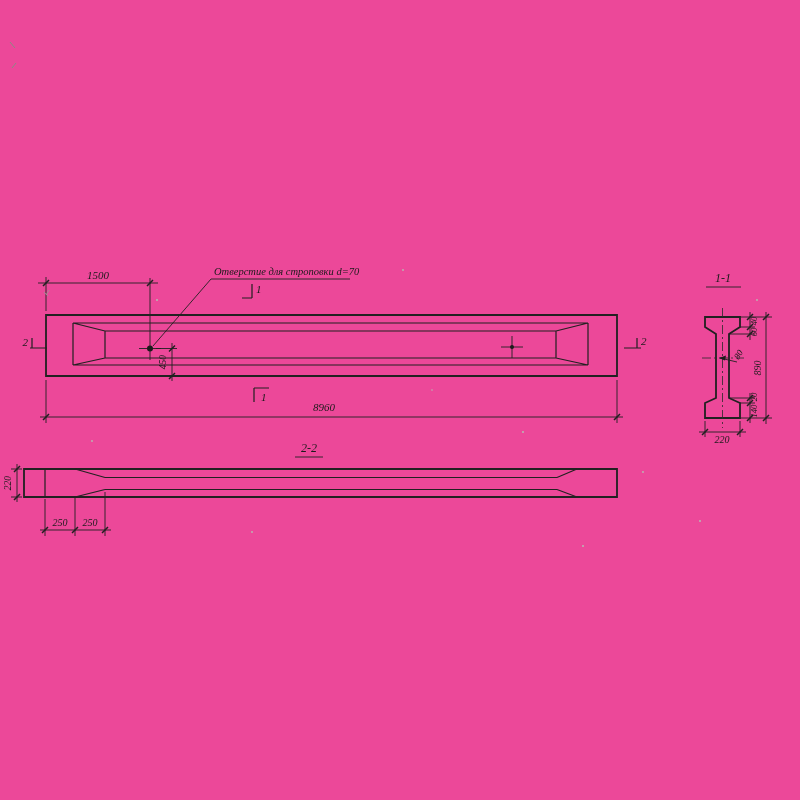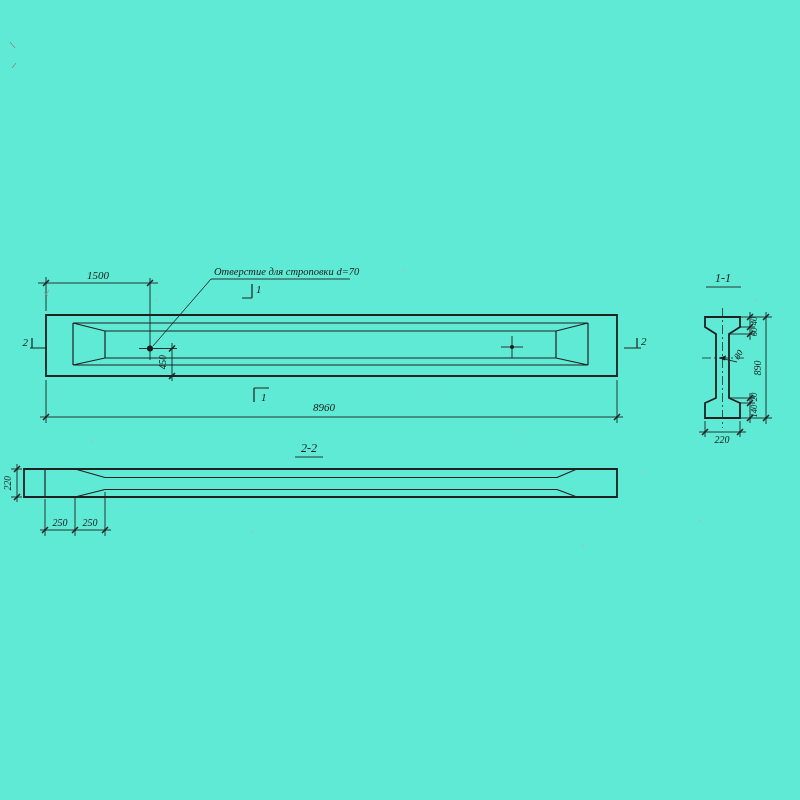--- a/index.html
+++ b/index.html
@@ -1,16 +1,16 @@
 <!DOCTYPE html>
 <html><head>
 <meta charset="utf-8">
 <style>
   html,body{margin:0;padding:0;background:#ffffff;}
-  .sheet{position:relative;width:800px;height:800px;background:#5eead4;overflow:hidden;}
+  .sheet{position:relative;width:800px;height:800px;background:#ec4899;overflow:hidden;}
   svg{position:absolute;left:0;top:0;}
   svg text{
     font-family:"Liberation Serif","DejaVu Serif",serif;
     font-style:italic;
     fill:#1b1b1b;
   }
   .ln{stroke:#212121;fill:none;}
   .thick{stroke-width:1.8;}
   .med{stroke-width:1.2;}
   .thin{stroke-width:0.9;}

